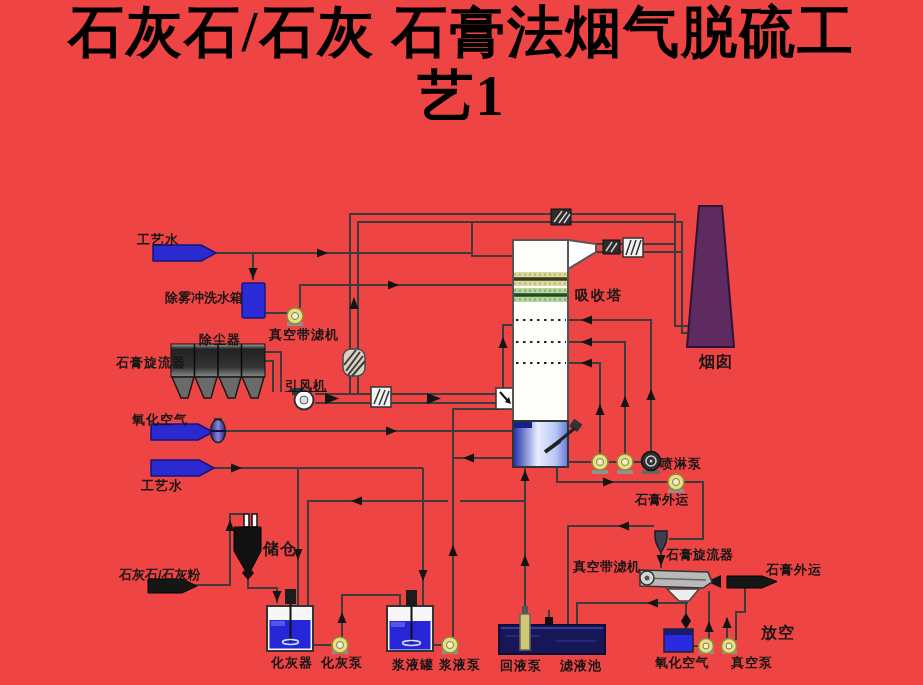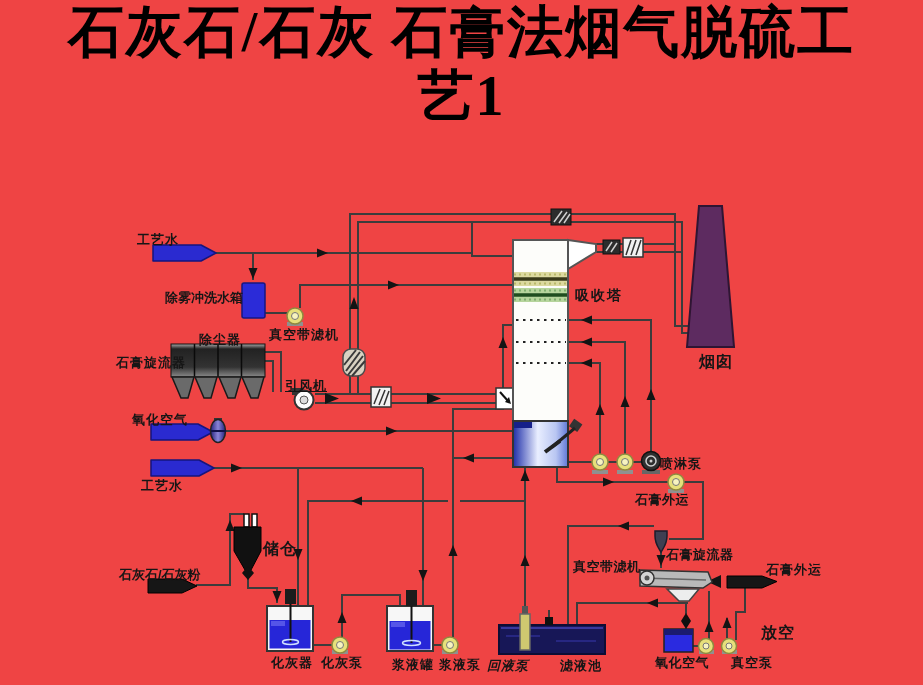--- a/index.html
+++ b/index.html
@@ -347,21 +347,21 @@
   <div class="lbl" style="left:116px;top:354px;">石膏旋流器</div>
   <div class="lbl" style="left:285px;top:377px;text-decoration:underline;">引风机</div>
   <div class="lbl" style="left:132px;top:411px;">氧化空气</div>
   <div class="lbl" style="left:141px;top:477px;">工艺水</div>
   <div class="lbl s11" style="left:119px;top:566px;">石灰石/石灰粉</div>
   <div class="lbl s13" style="left:263px;top:539px;">储仓</div>
   <div class="lbl" style="left:271px;top:654px;">化灰器</div>
   <div class="lbl" style="left:321px;top:654px;">化灰泵</div>
   <div class="lbl" style="left:392px;top:656px;">浆液罐</div>
   <div class="lbl" style="left:439px;top:656px;">浆液泵</div>
-  <div class="lbl" style="left:487px;top:657px;font-style:italic;">回液泵</div>
+  <div class="lbl" style="left:500px;top:657px;">回液泵</div>
   <div class="lbl" style="left:560px;top:657px;">滤液池</div>
   <div class="lbl s14" style="left:575px;top:287px;">吸收塔</div>
   <div class="lbl s13" style="left:699px;top:352px;">烟囱</div>
   <div class="lbl" style="left:660px;top:455px;">喷淋泵</div>
   <div class="lbl" style="left:635px;top:491px;letter-spacing:0.5px;">石膏外运</div>
   <div class="lbl" style="left:666px;top:546px;letter-spacing:0.5px;">石膏旋流器</div>
   <div class="lbl" style="left:573px;top:558px;letter-spacing:0.5px;">真空带滤机</div>
   <div class="lbl" style="left:726px;top:561px;margin-left:40px;">石膏外运</div>
   <div class="lbl s13" style="left:739px;top:623px;margin-left:22px;">放空</div>
   <div class="lbl" style="left:655px;top:654px;letter-spacing:0.5px;">氧化空气</div>

